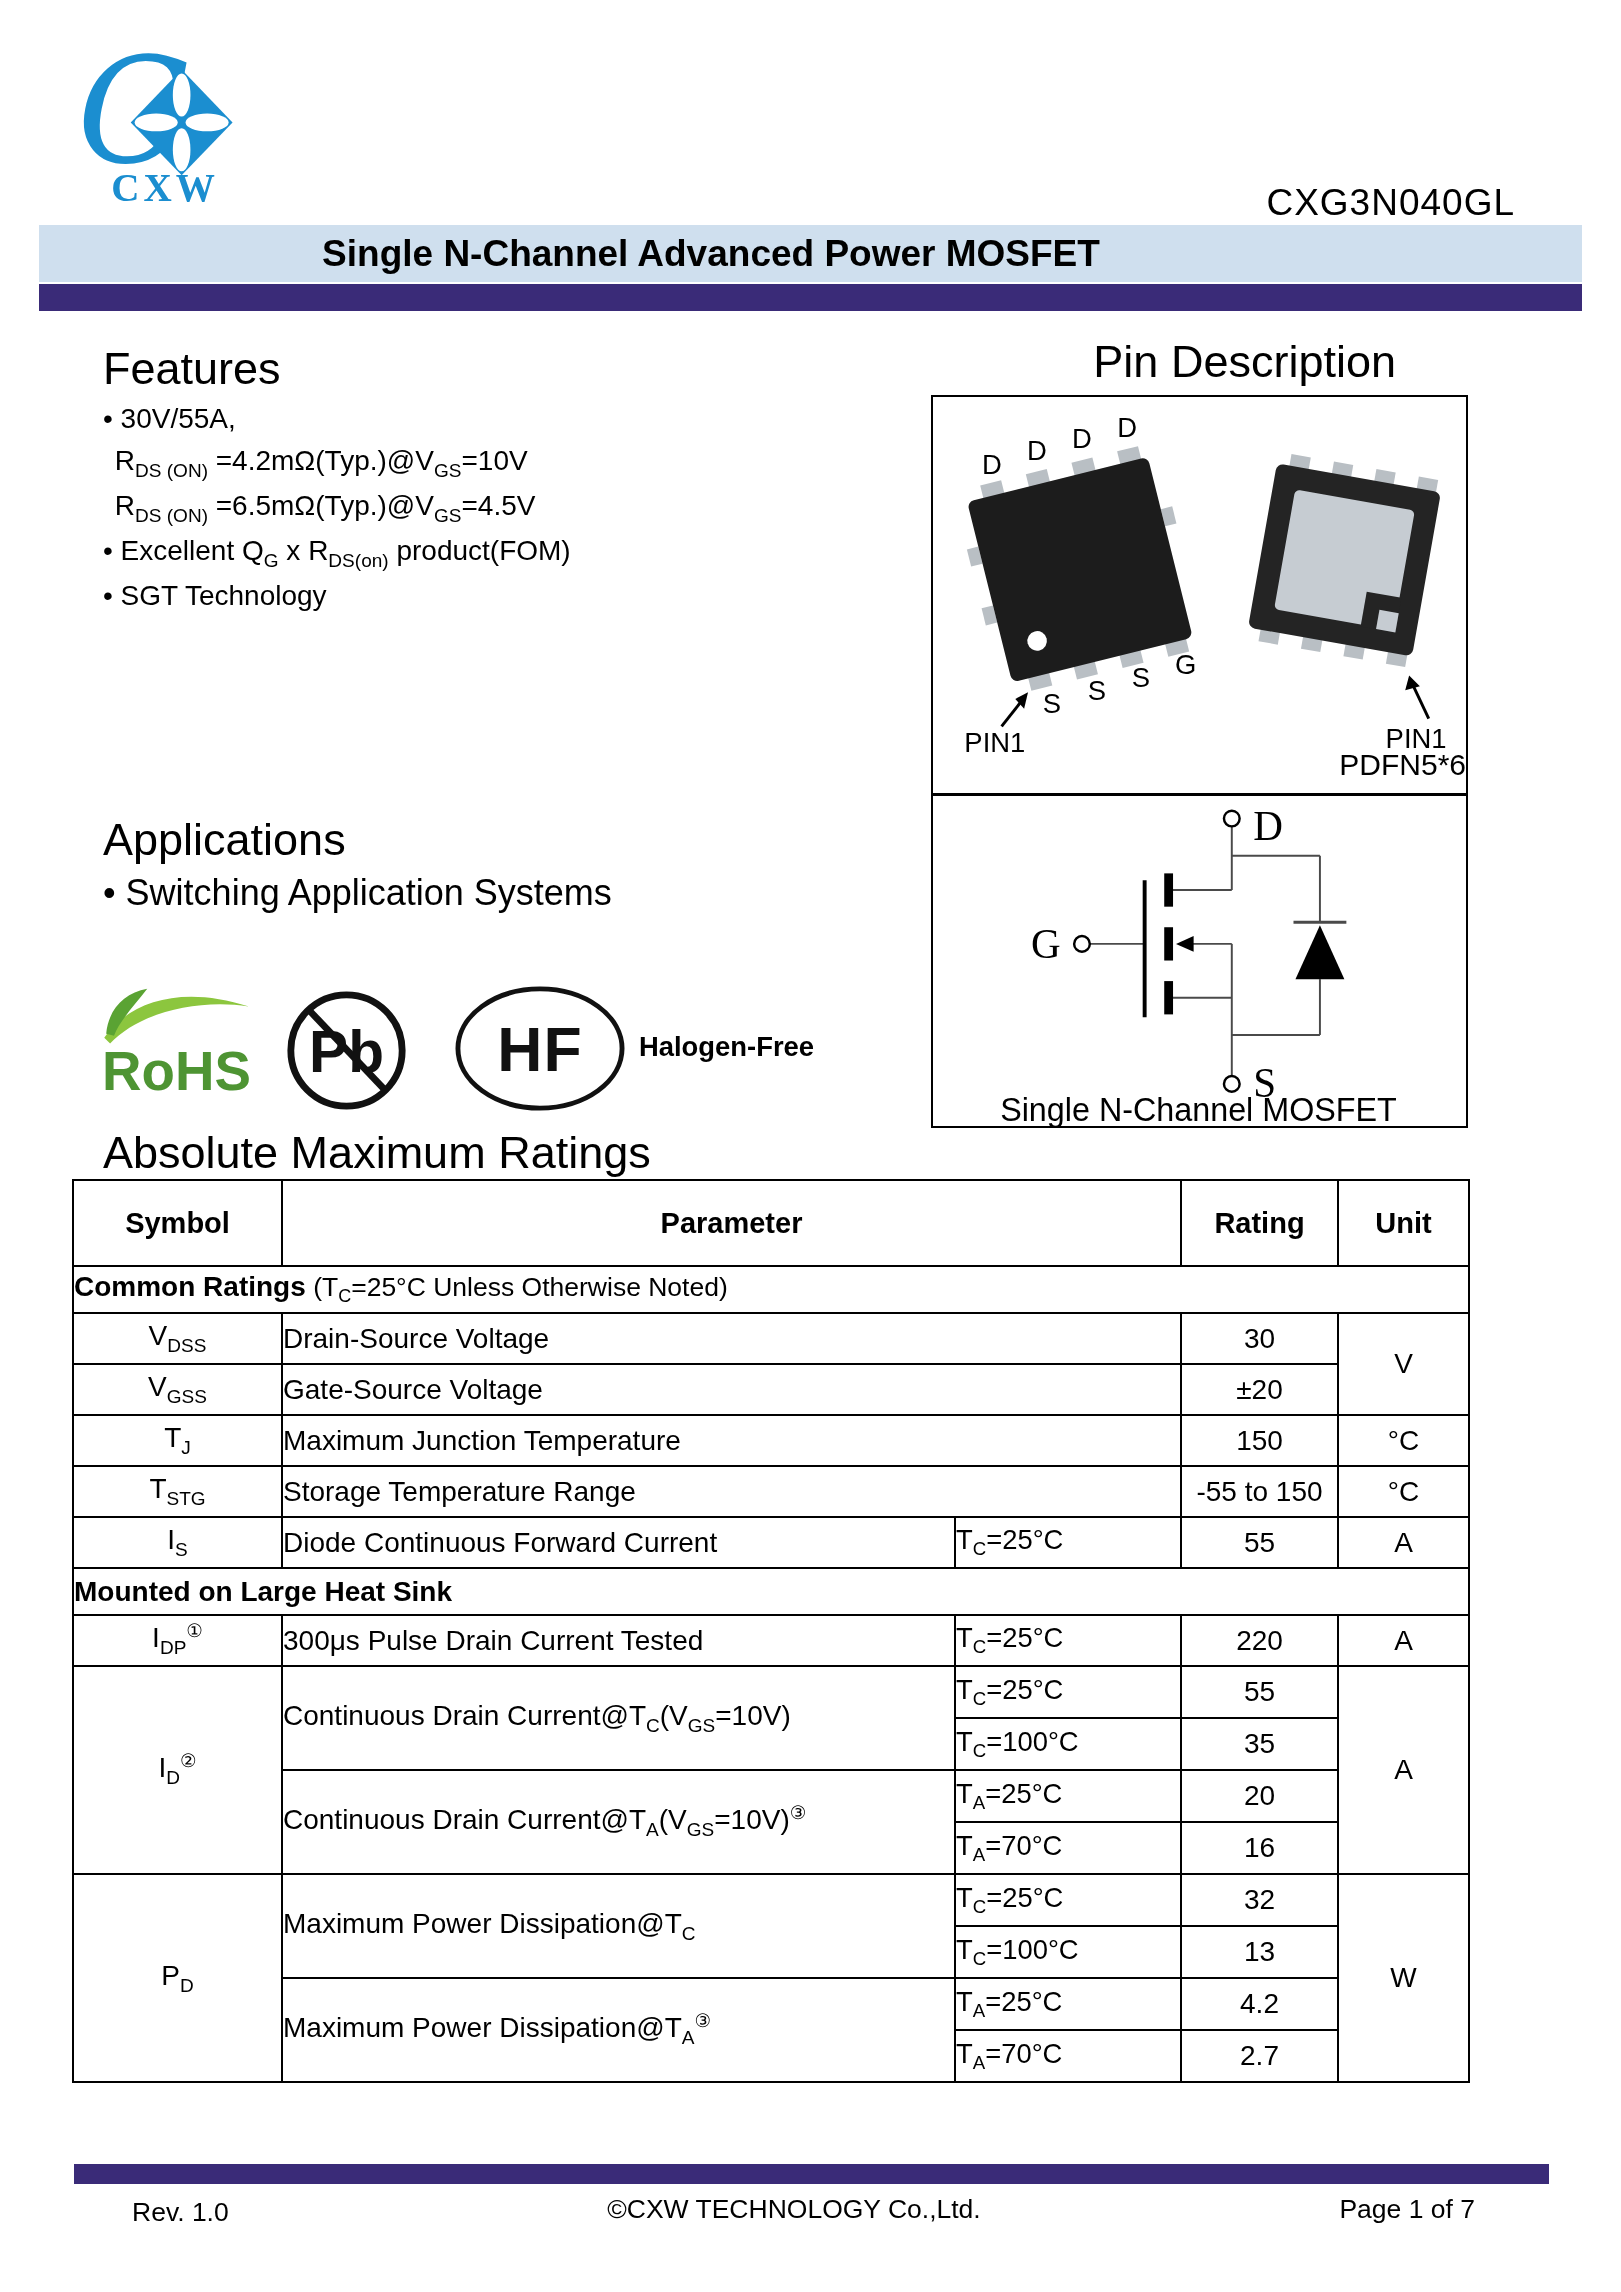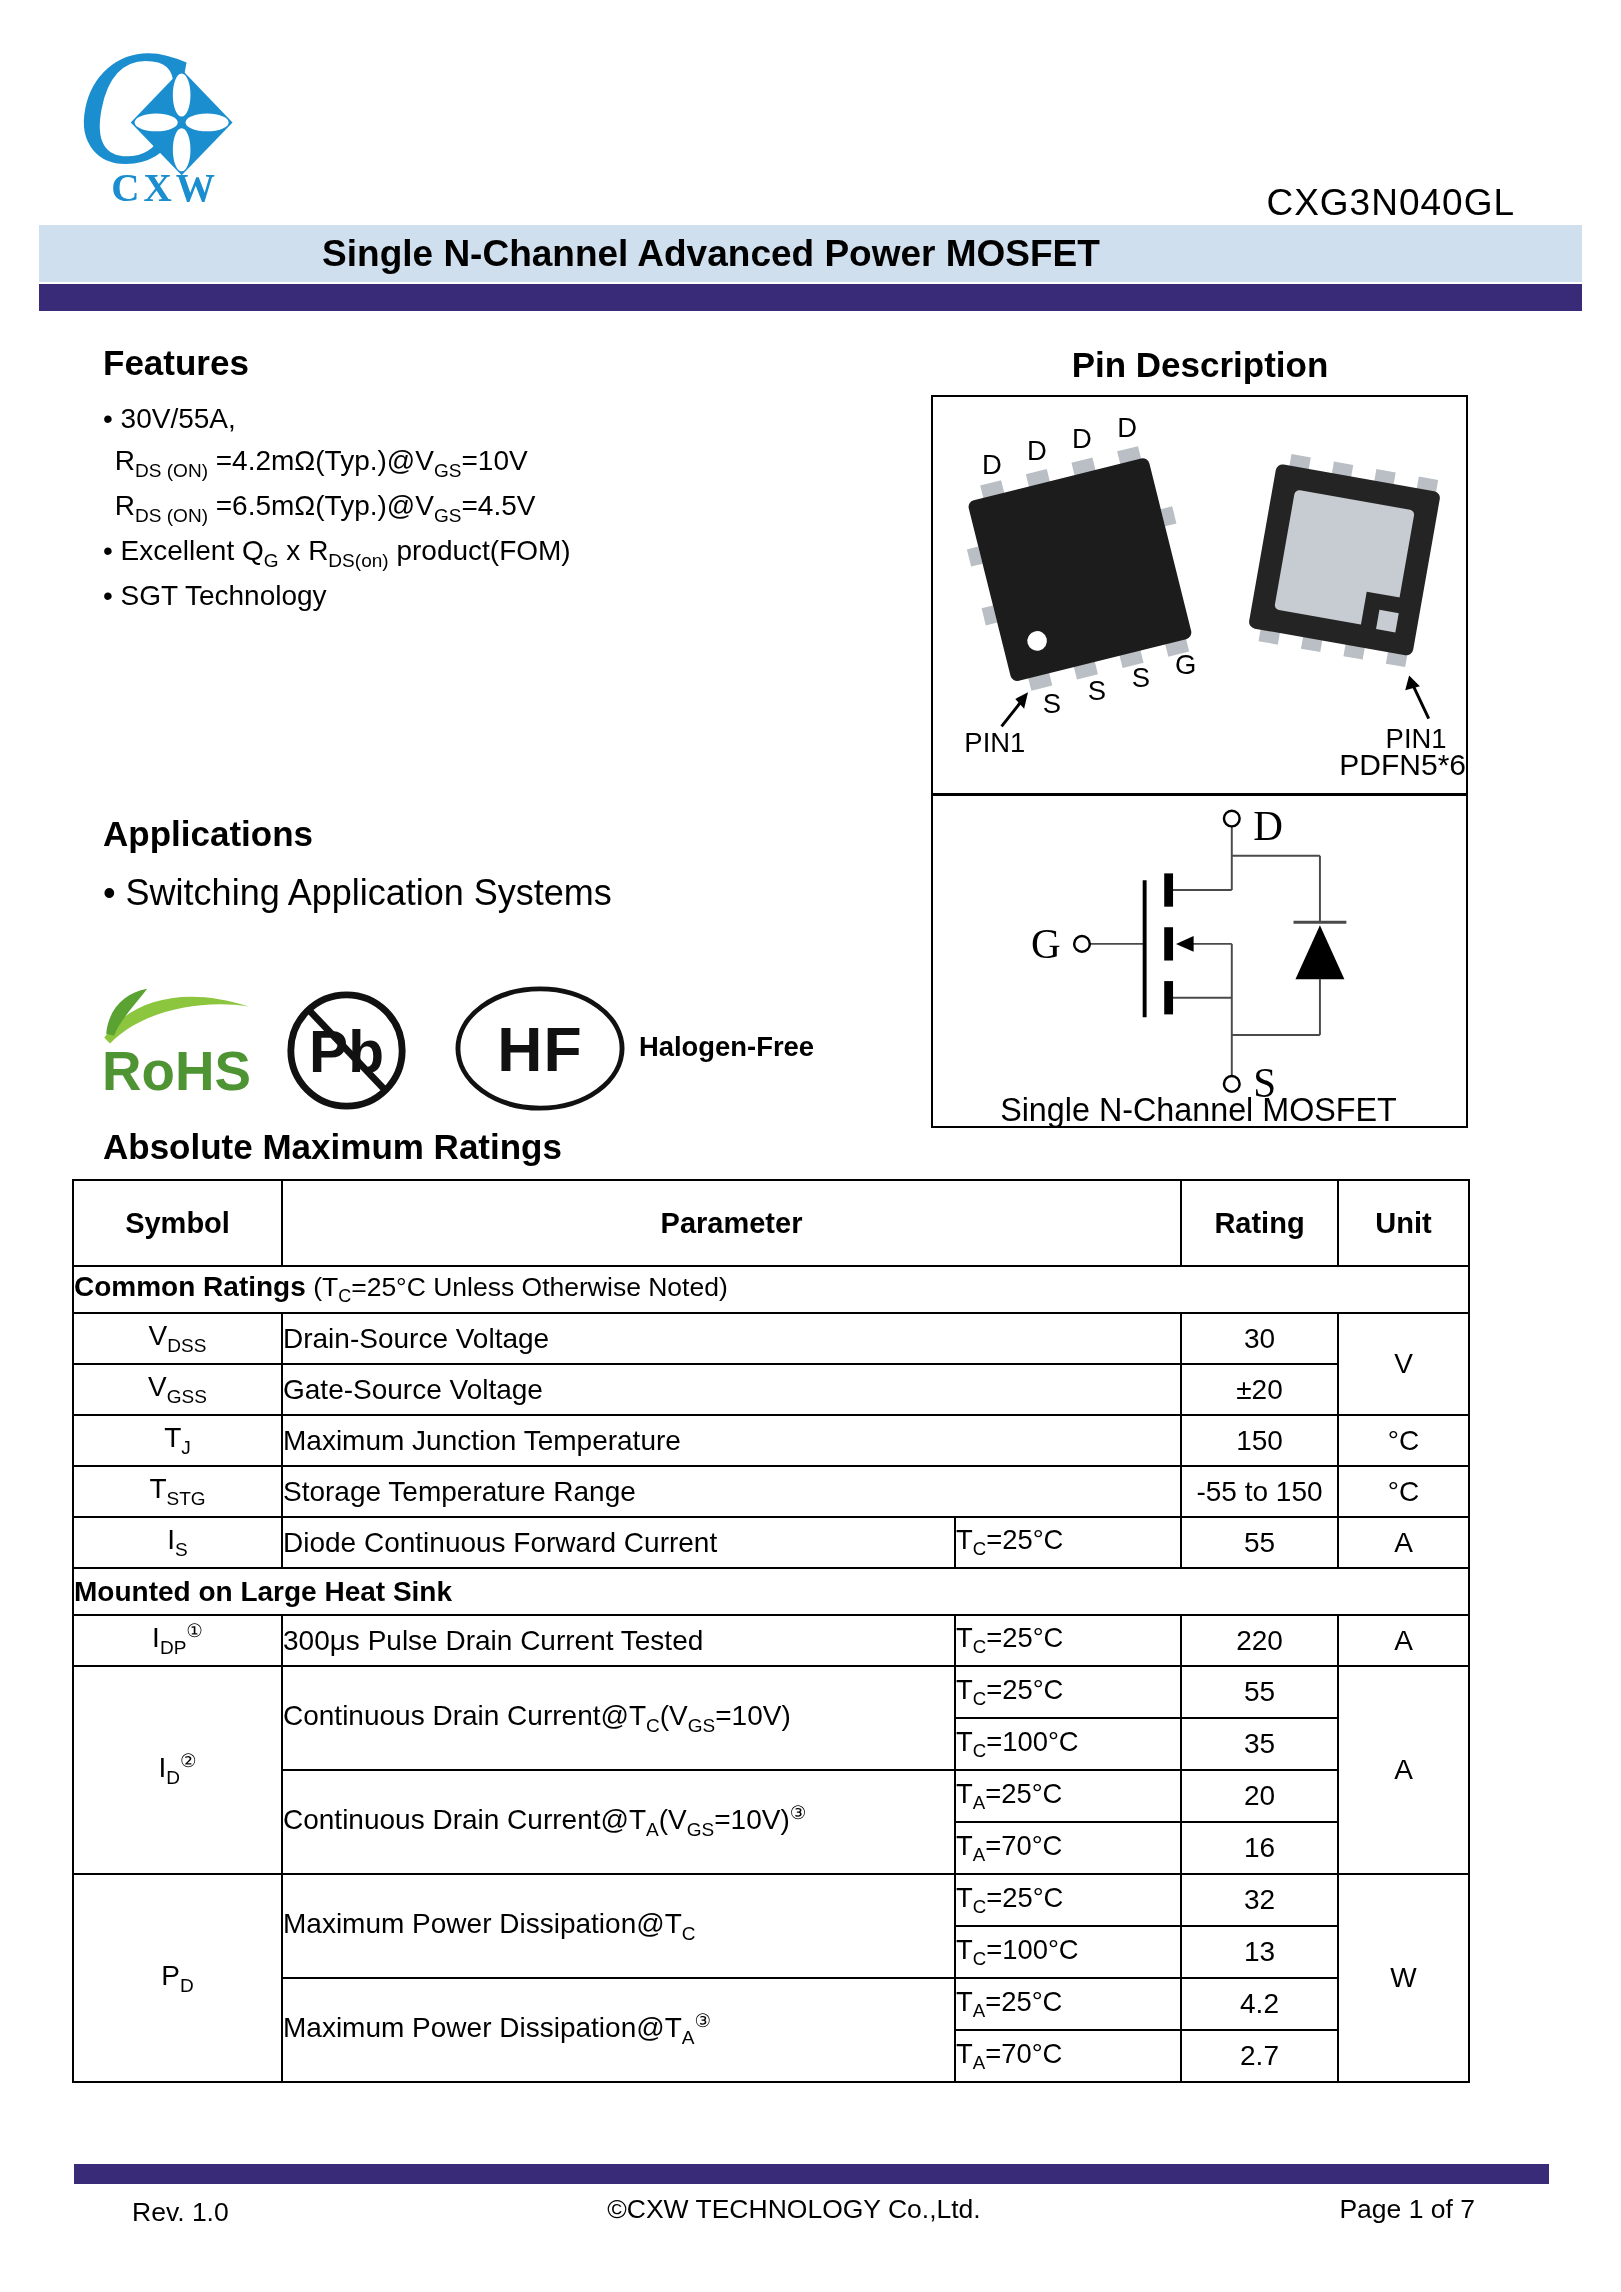--- a/index.html
+++ b/index.html
@@ -8,29 +8,29 @@
   .abs{position:absolute;}
 
   
   #product-code{top:182px;right:106px;font-size:37px;letter-spacing:1px;}
   #title-band{left:39px;top:225px;width:1543px;height:57px;background:#cfdfee;}
   #page-title{left:211px;top:225px;width:1000px;height:57px;line-height:57px;
               text-align:center;font-size:37px;font-weight:bold;}
   .accent-bar{left:39px;top:284px;width:1543px;height:26.5px;background:#3a2b78;}
 
   
-  .h1{font-size:35px;font-weight:bold;}
+  .h1{font-size:45px;font-weight:normal;}
   #features-heading{left:103px;top:343px;}
   #features-list{left:103px;top:398px;width:588px;font-size:28px;line-height:1.5;}
   #features-list .indent{padding-left:11.8px;}
   #applications-heading{left:103px;top:814px;}
   #application-item{left:103px;top:872px;font-size:36px;}
 
   
-  #pin-heading{left:1004px;top:345px;width:392px;text-align:center;}
+  #pin-heading{left:1004px;top:336px;width:392px;text-align:right;}
   #pin-panel{left:931px;top:395px;width:537px;height:733px;border:2.9px solid #000;box-sizing:border-box;}
   #pin-divider{left:0;top:396px;width:100%;height:2.9px;background:#000;}
   #package-name{left:0;top:351px;width:100%;text-align:right;font-size:30px;}
   #packages-svg{left:0;top:5.9px;}
   #schematic-svg{left:0;top:400px;}
 
   
   #halogen-label{left:639px;top:1031px;font-size:27.4px;font-weight:bold;}
 
   

